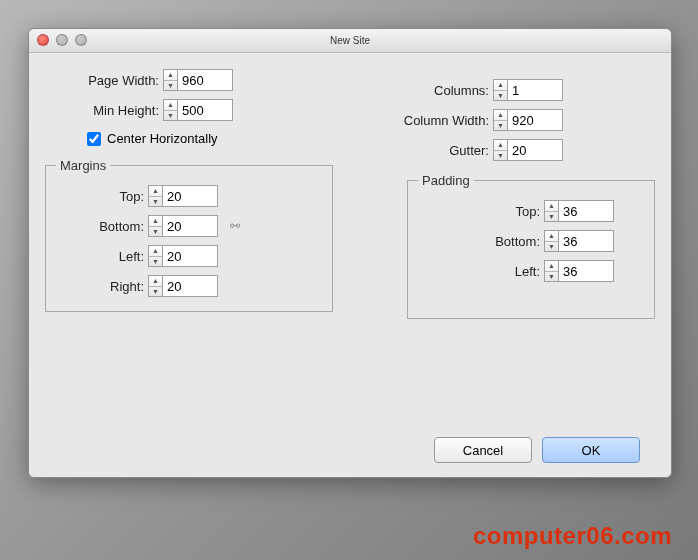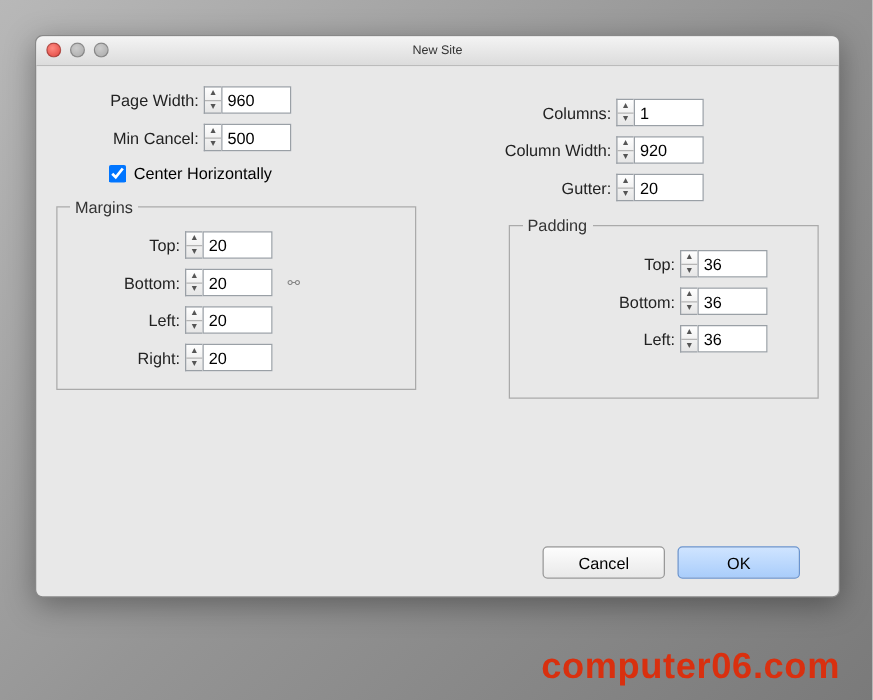--- a/index.html
+++ b/index.html
@@ -154,21 +154,21 @@
   .btn.primary {
     background: linear-gradient(#cfe4ff,#a9cdfb);
     border-color: #6a94cf;
   }
 
   .watermark {
     position: absolute;
     bottom: 10px;
     right: 26px;
     font-family: Arial, sans-serif;
-    font-size: 29px;
+    font-size: 24px;
     font-weight: bold;
     color: #d9300f;
     letter-spacing: 0.5px;
     margin-left: 29px;
   }
 </style>
 </head>
 <body>
 
 <div class="window">
@@ -190,21 +190,21 @@
         <div class="spin wide">
           <div class="btns">
               <div>▲</div>
               <div>▼</div>
             </div>
           <input type="text" value="960" style="">
         </div>
       </div>
 
       <div class="row">
-        <span class="lbl">Min Cancel:</span>
+        <span class="lbl">Min Height:</span>
         <div class="spin wide">
           <div class="btns">
               <div>▲</div>
               <div>▼</div>
             </div>
           <input type="text" value="500" style="">
         </div>
       </div>
 
       <div class="checkbox-row">

